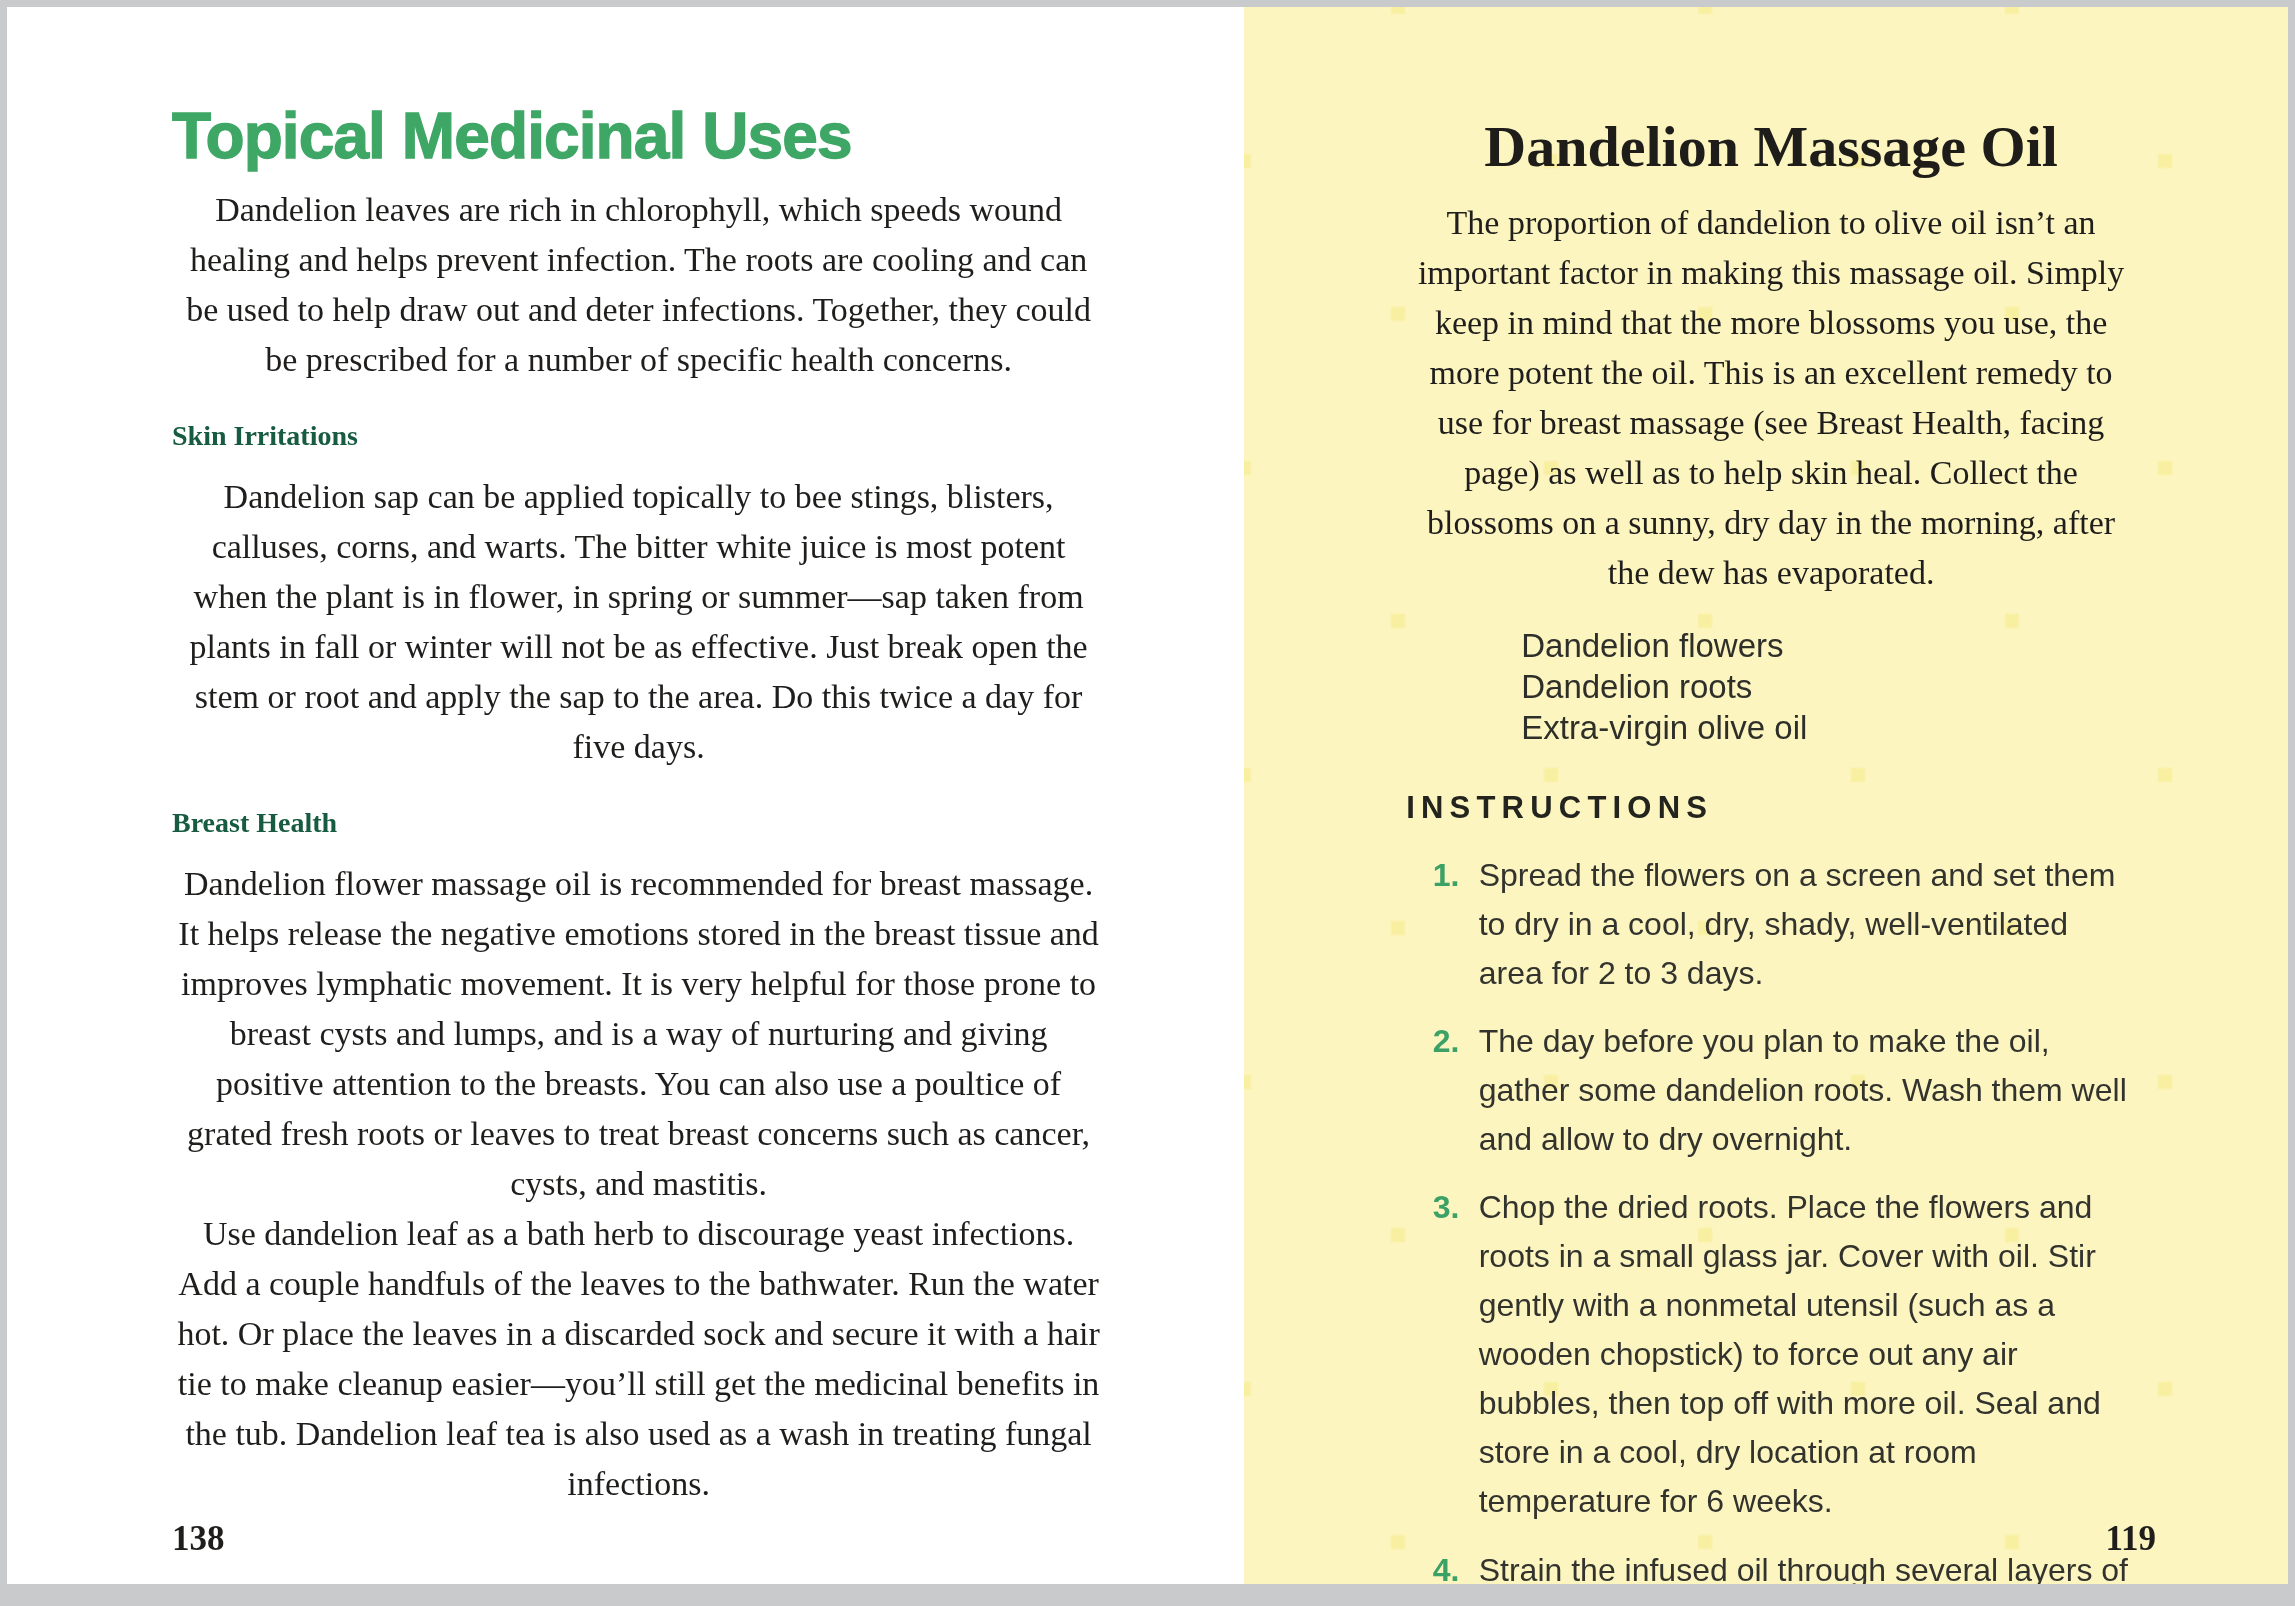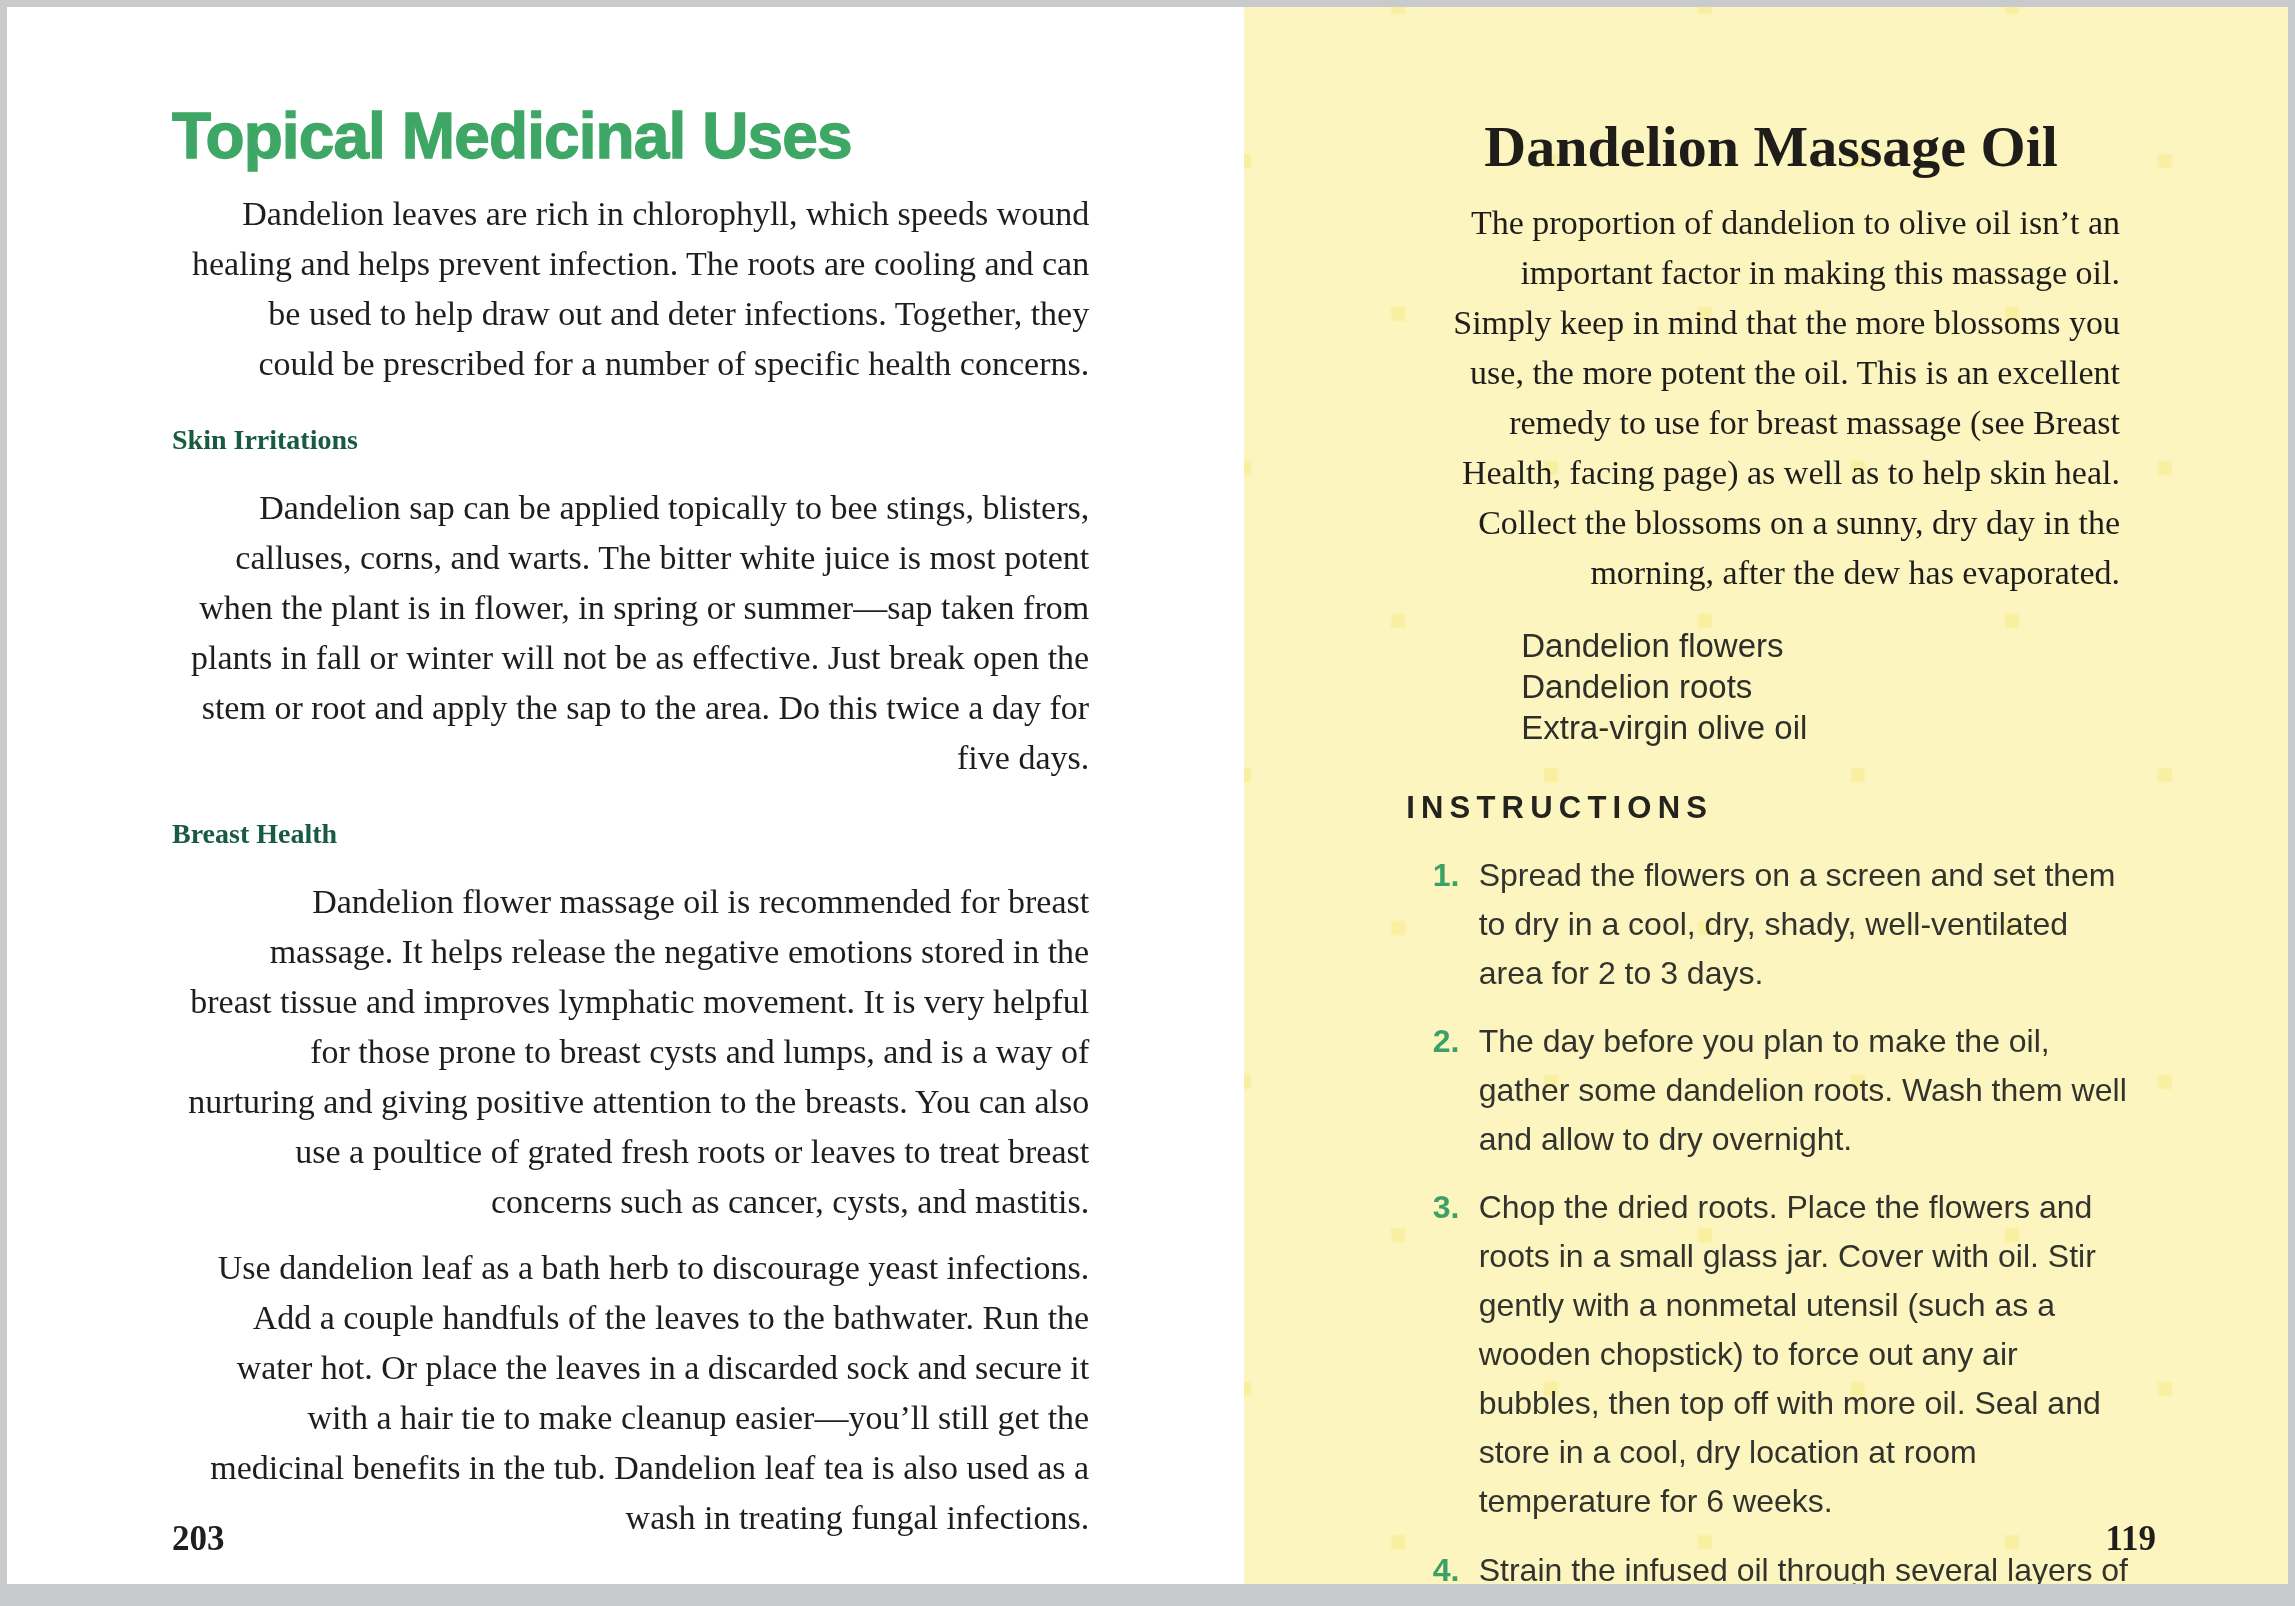--- a/index.html
+++ b/index.html
@@ -21,21 +21,21 @@
   .lp-title{
     font-family:"Liberation Sans", sans-serif;
     font-weight:bold;font-size:64px;line-height:74px;
     color:#3fa766;letter-spacing:-0.9px;white-space:nowrap;
     -webkit-text-stroke:1.3px #3fa766;
     margin:0 0 12.4px 0;
   }
   .body-serif{
     font-family:"Liberation Serif", serif;
     font-size:34px;line-height:50px;color:#1f1e1c;
-    margin:16px;text-align:right;
+    margin:0;text-align:center;
   }
   .section-heading{
     font-family:"Liberation Serif", serif;
     font-weight:bold;font-size:28px;line-height:55px;
     color:#175b41;margin:23px 0 8.8px 0;
   }
   .page-num{
     position:absolute;bottom:25px;
     font-family:"Liberation Serif", serif;font-weight:bold;
     font-size:35px;color:#1f1e1c;
@@ -92,21 +92,21 @@
     <p class="body-serif">Dandelion leaves are rich in chlorophyll, which speeds wound healing and helps prevent infection. The roots are cooling and can be used to help draw out and deter infections. Together, they could be prescribed for a number of specific health concerns.</p>
 
     <h2 class="section-heading">Skin Irritations</h2>
     <p class="body-serif">Dandelion sap can be applied topically to bee stings, blisters, calluses, corns, and warts. The bitter white juice is most potent when the plant is in flower, in spring or summer—sap taken from plants in fall or winter will not be as effective. Just break open the stem or root and apply the sap to the area. Do this twice a day for five days.</p>
 
     <h2 class="section-heading">Breast Health</h2>
     <p class="body-serif">Dandelion flower massage oil is recommended for breast massage. It helps release the negative emotions stored in the breast tissue and improves lymphatic movement. It is very helpful for those prone to breast cysts and lumps, and is a way of nurturing and giving positive attention to the breasts. You can also use a poultice of grated fresh roots or leaves to treat breast concerns such as cancer, cysts, and mastitis.</p>
 
     <p class="body-serif">Use dandelion leaf as a bath herb to discourage yeast infections. Add a couple handfuls of the leaves to the bathwater. Run the water hot. Or place the leaves in a discarded sock and secure it with a hair tie to make cleanup easier—you’ll still get the medicinal benefits in the tub. Dandelion leaf tea is also used as a wash in treating fungal infections.</p>
 
-    <div class="page-num left">203</div>
+    <div class="page-num left">138</div>
   </div>
 
   <div class="page-right">
     <h1 class="rp-title">Dandelion Massage Oil</h1>
     <p class="body-serif">The proportion of dandelion to olive oil isn’t an important factor in making this massage oil. Simply keep in mind that the more blossoms you use, the more potent the oil. This is an excellent remedy to use for breast massage (see Breast Health, facing page) as well as to help skin heal. Collect the blossoms on a sunny, dry day in the morning, after the dew has evaporated.</p>
 
     <div class="ingredients">
       <p class="ingredient">Dandelion flowers</p>
       <p class="ingredient">Dandelion roots</p>
       <p class="ingredient">Extra-virgin olive oil</p>

